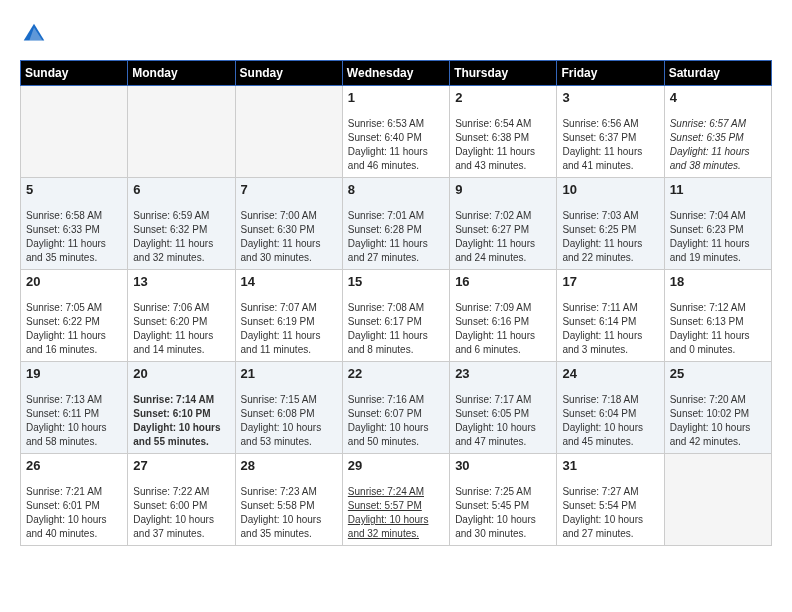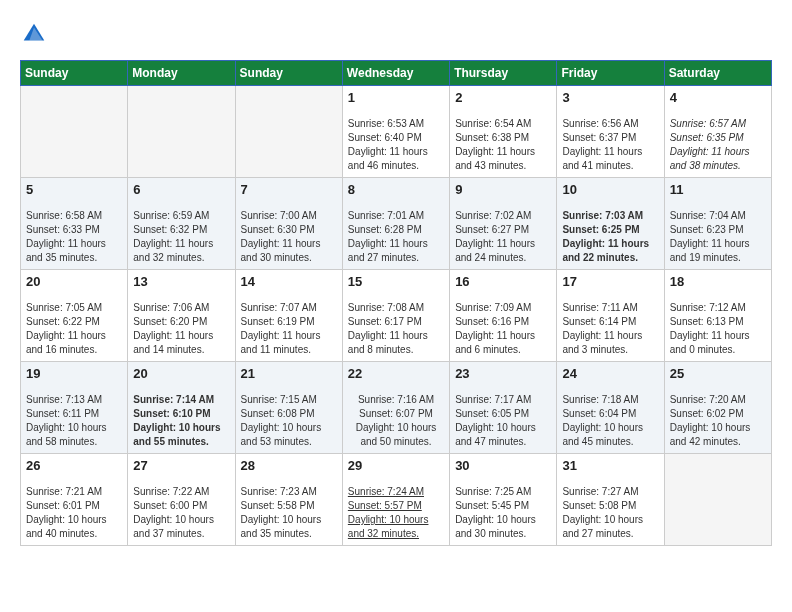--- a/index.html
+++ b/index.html
@@ -52,21 +52,21 @@
     .location {
       font-size: 14px;
       color: #444;
     }
     .calendar {
       width: 100%;
       border-collapse: collapse;
       border: 1px solid #ccc;
     }
     .calendar th {
-      background: #15803d;
+      background: #000000;
       color: #fff;
       font-size: 12px;
       font-weight: bold;
       padding: 5px 4px;
       text-align: left;
       border: 1px solid #3366bb;
     }
     .calendar td {
       vertical-align: top;
       width: calc(100%/7);
@@ -193,21 +193,21 @@
         </td>
         <td>
           <div class="day-number">9</div>
           <div class="day-info" style="white-space: pre-line;">Sunrise: 7:02 AM
 Sunset: 6:27 PM
 Daylight: 11 hours
 and 24 minutes.</div>
         </td>
         <td>
           <div class="day-number">10</div>
-          <div class="day-info" style="white-space: pre-line; font-weight: bold;">Sunrise: 7:03 AM
+          <div class="day-info" style="white-space: pre-line;">Sunrise: 7:03 AM
 Sunset: 6:25 PM
 Daylight: 11 hours
 and 22 minutes.</div>
         </td>
         <td>
           <div class="day-number">11</div>
           <div class="day-info" style="white-space: pre-line;">Sunrise: 7:04 AM
 Sunset: 6:23 PM
 Daylight: 11 hours
 and 19 minutes.</div>
@@ -281,21 +281,21 @@
         </td>
         <td>
           <div class="day-number">21</div>
           <div class="day-info" style="white-space: pre-line;">Sunrise: 7:15 AM
 Sunset: 6:08 PM
 Daylight: 10 hours
 and 53 minutes.</div>
         </td>
         <td>
           <div class="day-number">22</div>
-          <div class="day-info" style="white-space: pre-line; text-align: center;">Sunrise: 7:16 AM
+          <div class="day-info" style="white-space: pre-line;">Sunrise: 7:16 AM
 Sunset: 6:07 PM
 Daylight: 10 hours
 and 50 minutes.</div>
         </td>
         <td>
           <div class="day-number">23</div>
           <div class="day-info" style="white-space: pre-line;">Sunrise: 7:17 AM
 Sunset: 6:05 PM
 Daylight: 10 hours
 and 47 minutes.</div>
@@ -303,21 +303,21 @@
         <td>
           <div class="day-number">24</div>
           <div class="day-info" style="white-space: pre-line;">Sunrise: 7:18 AM
 Sunset: 6:04 PM
 Daylight: 10 hours
 and 45 minutes.</div>
         </td>
         <td>
           <div class="day-number">25</div>
           <div class="day-info" style="white-space: pre-line;">Sunrise: 7:20 AM
-Sunset: 6:02 PM
+Sunset: 10:02 PM
 Daylight: 10 hours
 and 42 minutes.</div>
         </td>
       </tr>
       <tr>
         <td>
           <div class="day-number">26</div>
           <div class="day-info" style="white-space: pre-line;">Sunrise: 7:21 AM
 Sunset: 6:01 PM
 Daylight: 10 hours
@@ -347,20 +347,20 @@
         <td>
           <div class="day-number">30</div>
           <div class="day-info" style="white-space: pre-line;">Sunrise: 7:25 AM
 Sunset: 5:45 PM
 Daylight: 10 hours
 and 30 minutes.</div>
         </td>
         <td>
           <div class="day-number">31</div>
           <div class="day-info" style="white-space: pre-line;">Sunrise: 7:27 AM
-Sunset: 5:08 PM
+Sunset: 5:54 PM
 Daylight: 10 hours
 and 27 minutes.</div>
         </td>
         <td class="empty"></td>
       </tr>
     </tbody>
 </table>
 
 </body></html>

